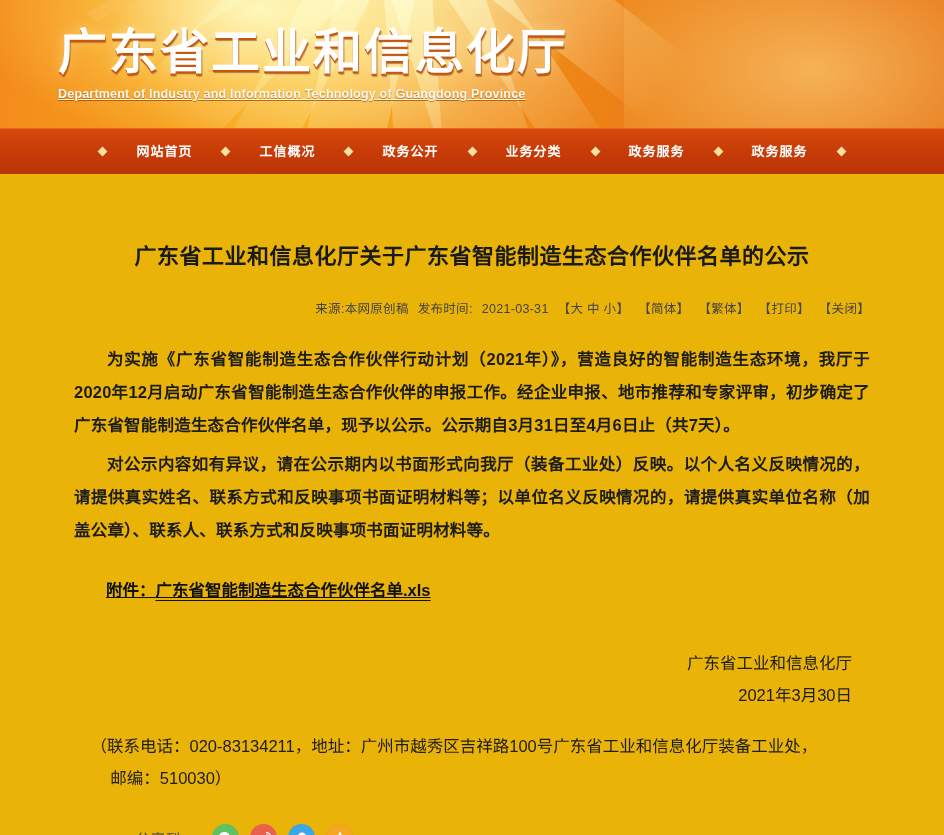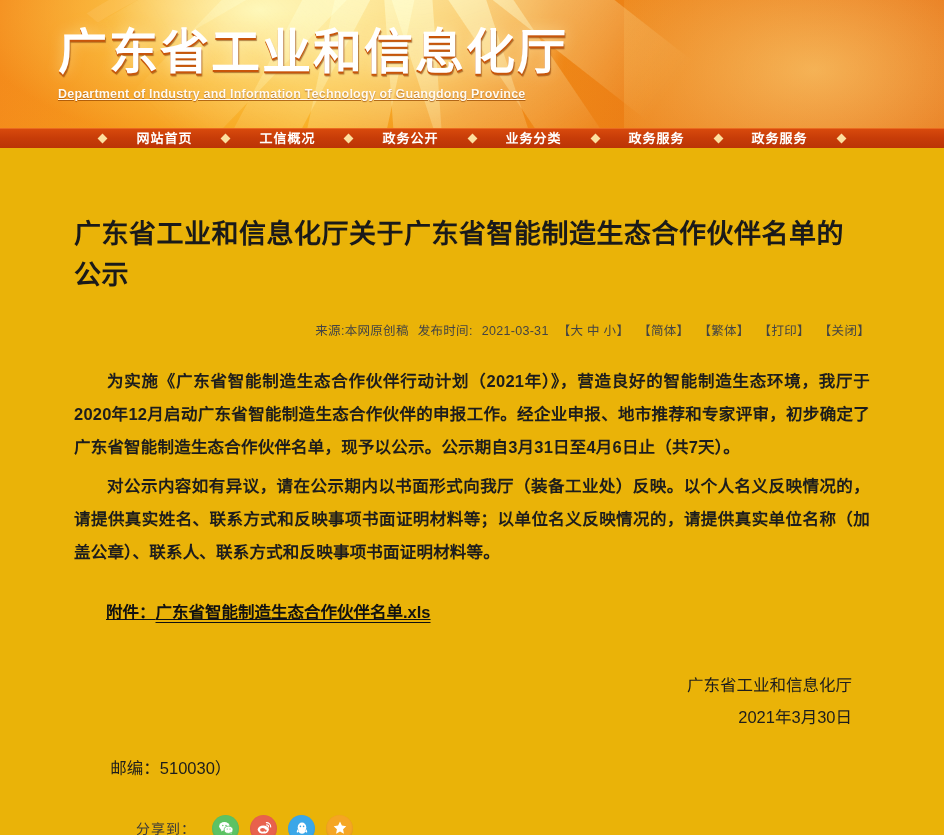--- a/index.html
+++ b/index.html
@@ -91,21 +91,21 @@
     letter-spacing: 0.2px;
     color: #fffaf0;
     text-shadow: 0 1px 1px rgba(150,70,0,0.7);
     white-space: nowrap;
     text-decoration: underline;
   }
 
   
   .nav {
     position: relative;
-    height: 20px;
+    height: 46px;
     background: linear-gradient(to bottom, #d84a0c 0%, #c73c08 48%, #bb3406 100%);
     display: flex;
     align-items: center;
     justify-content: center;
     gap: 0px;
     border-top: 1px solid #e96a20;
   }
   .nav-item {
     color: #ffffff;
     font-size: 13px;
@@ -124,21 +124,22 @@
     opacity: 0.95;
   }
 
   
   .content {
     width: 944px;
     padding: 0 74px;
   }
   .art-title {
     margin: 66px 0 0 0;
-    font-size: 27px;
+    text-align: center;
+    font-size: 22px;
     font-weight: bold;
     color: #1a1a1a;
     letter-spacing: 0.5px;
     line-height: 1.5;
   }
   .meta {
     margin-top: 25px;
     text-align: right;
     font-size: 12.5px;
     color: #444;
@@ -279,20 +280,21 @@
     <div class="attach">
       <span>附件：</span><a href="#">广东省智能制造生态合作伙伴名单.xls</a>
     </div>
 
     <div class="signature">
       <div>广东省工业和信息化厅</div>
       <div>2021年3月30日</div>
     </div>
 
     <div class="contact">
+      <span>（联系电话：020-83134211，地址：广州市越秀区吉祥路100号广东省工业和信息化厅装备工业处，</span>
       <span class="line2">邮编：510030）</span>
     </div>
 
     <div class="share">
       <span class="share-label">分享到：</span>
 
       <span class="share-btn sb-wechat">
         <svg width="16" height="16" viewBox="0 0 16 16" aria-hidden="true">
           <ellipse cx="6.4" cy="6.2" rx="5.2" ry="4.2" fill="#ffffff"></ellipse>
           <polygon points="3.6,9.2 3.0,11.6 5.6,10.2" fill="#ffffff"></polygon>

